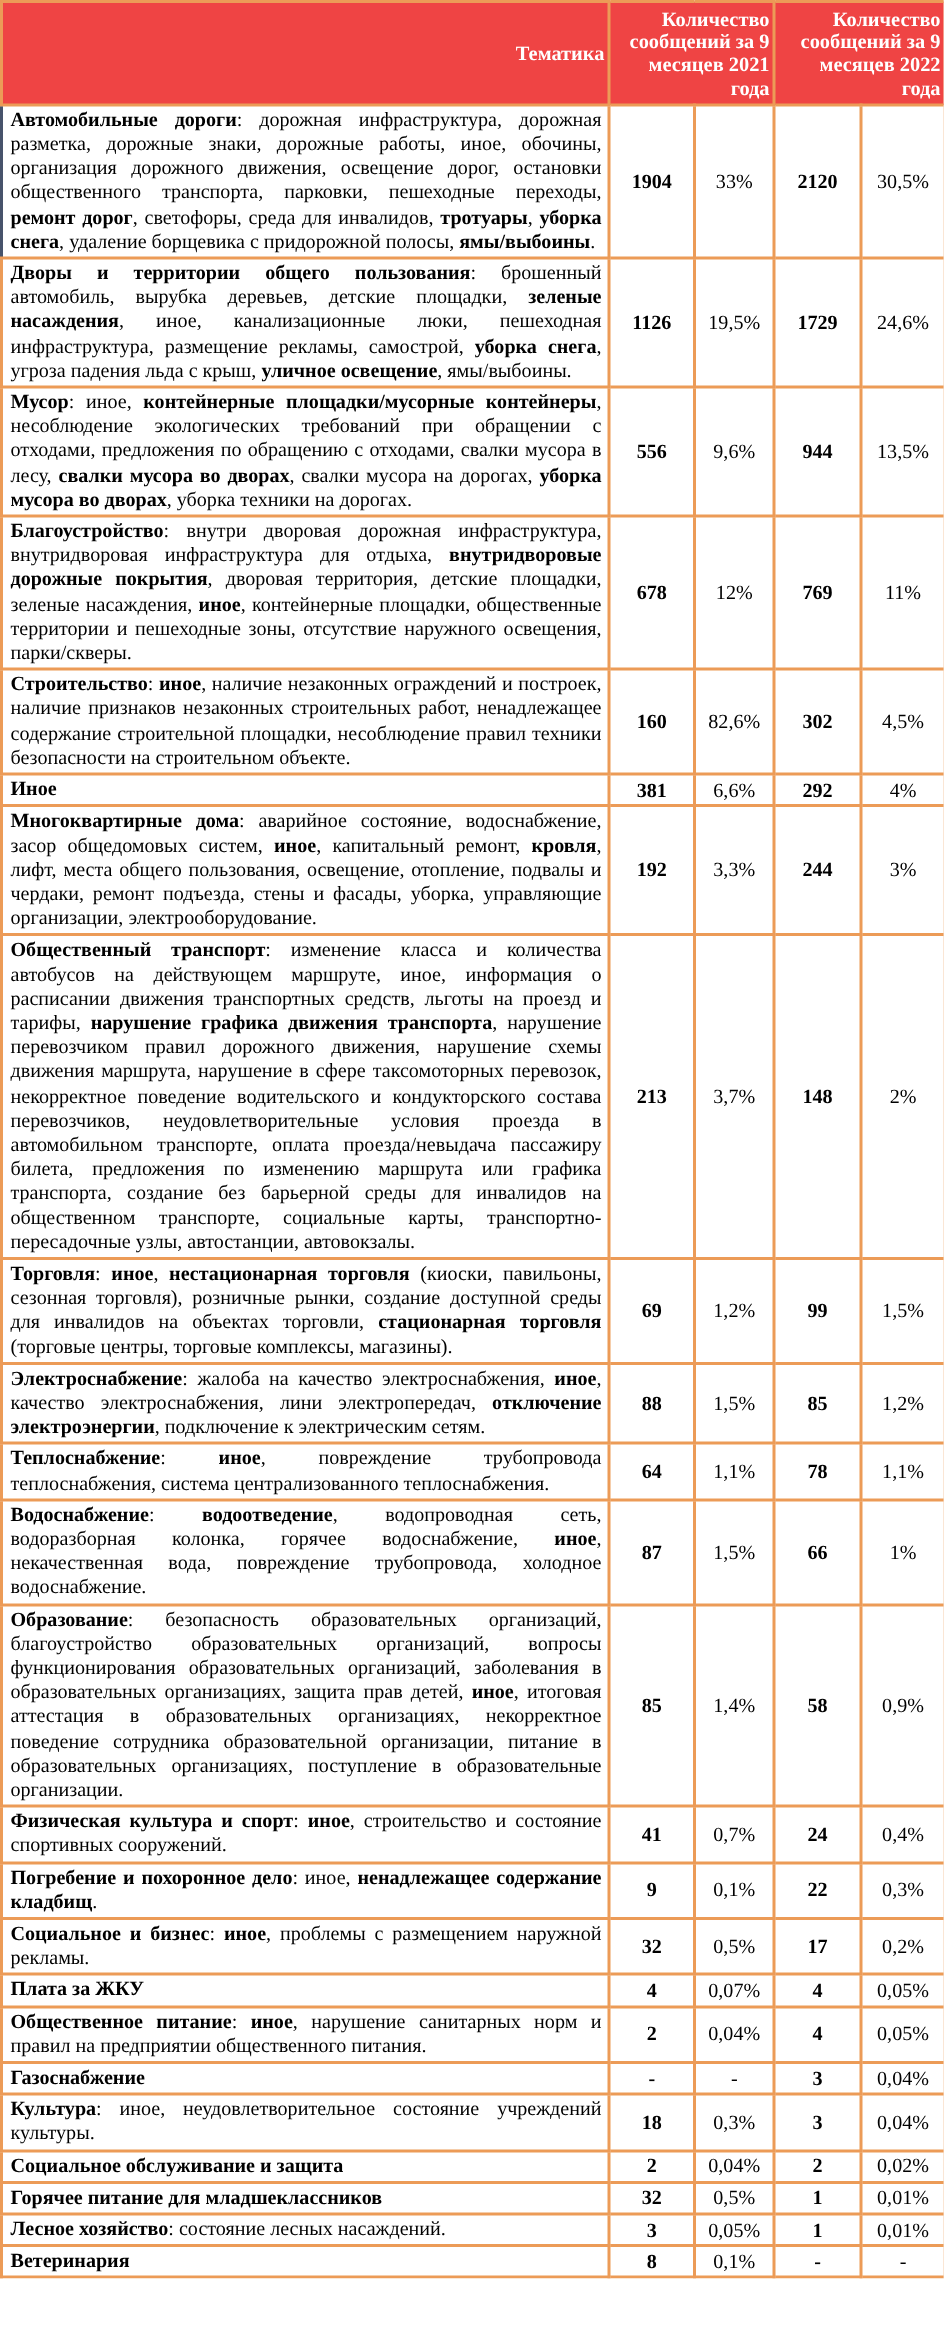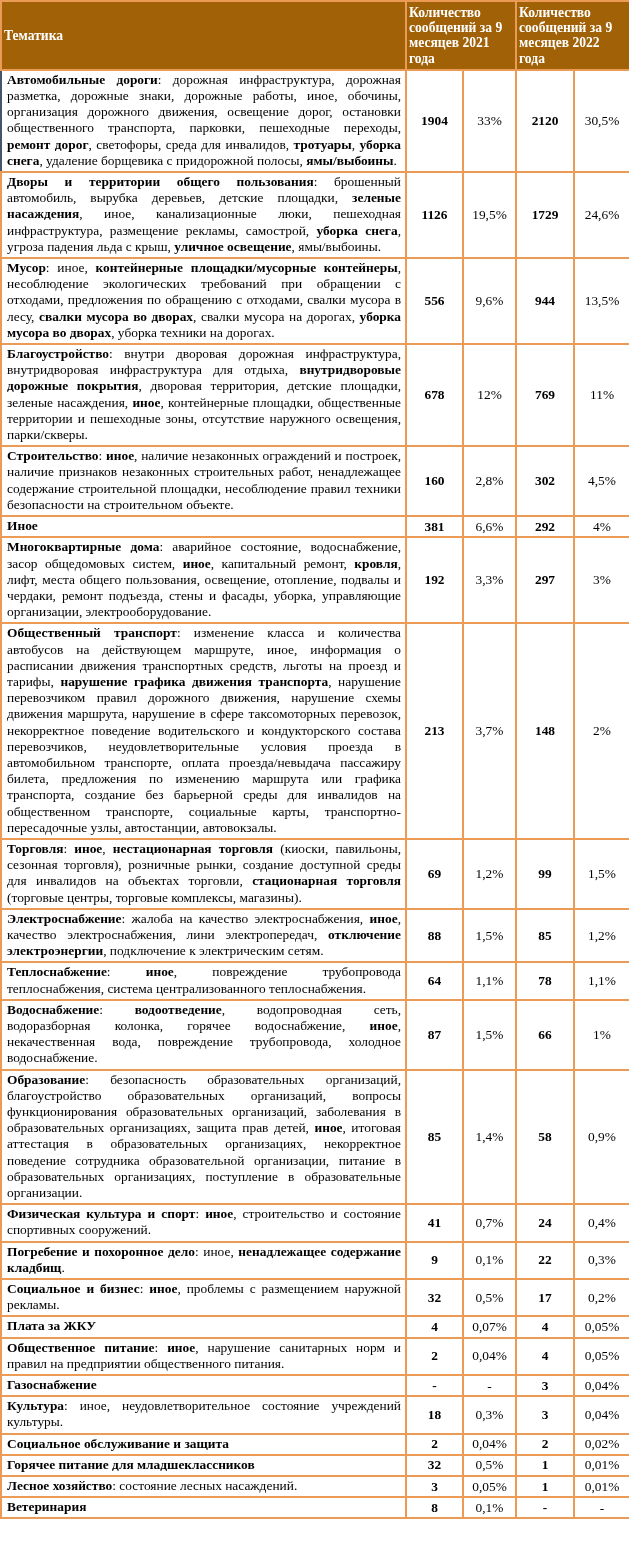--- a/index.html
+++ b/index.html
@@ -15,26 +15,26 @@
   table.topics {
     width: 629px;
     border-collapse: collapse;
     table-layout: fixed;
   }
   table.topics td, table.topics th {
     border: 2px solid #EC9B57;
     vertical-align: middle;
   }
   thead th {
-    background: #a16207;
+    background: #ef4444;
     color: #ffffff;
     font-weight: bold;
     font-size: 13.6px;
     line-height: 15.2px;
-    text-align: left;
+    text-align: right;
     padding: 3px 2px;
     height: 54px;
     border-color: #F0914D #EC9B57;
   }
   td.theme {
     font-size: 13.4px;
     line-height: 16.2px;
     text-align: justify;
     padding: 1px 4px 2px 5px;
     margin-top: 36px;
@@ -93,36 +93,36 @@
       <tr>
         <td class="theme"><b>Благоустройство</b><span>: внутри дворовая дорожная инфраструктура, внутридворовая инфраструктура для отдыха, </span><b>внутридворовые дорожные покрытия</b><span>, дворовая территория, детские площадки, зеленые насаждения, </span><b>иное</b><span>, контейнерные площадки, общественные территории и пешеходные зоны, отсутствие наружного освещения, парки/скверы.</span></td>
         <td class="num count">678</td>
         <td class="num pct">12%</td>
         <td class="num count">769</td>
         <td class="num pct">11%</td>
       </tr>
       <tr>
         <td class="theme"><b>Строительство</b><span>: </span><b>иное</b><span>, наличие незаконных ограждений и построек, наличие признаков незаконных строительных работ, ненадлежащее содержание строительной площадки, несоблюдение правил техники безопасности на строительном объекте.</span></td>
         <td class="num count">160</td>
-        <td class="num pct">2,8%</td>
+        <td class="num pct">82,6%</td>
         <td class="num count">302</td>
         <td class="num pct">4,5%</td>
       </tr>
       <tr>
         <td class="theme"><b>Иное</b></td>
         <td class="num count">381</td>
         <td class="num pct">6,6%</td>
         <td class="num count">292</td>
         <td class="num pct">4%</td>
       </tr>
       <tr>
         <td class="theme"><b>Многоквартирные дома</b><span>: аварийное состояние, водоснабжение, засор общедомовых систем, </span><b>иное</b><span>, капитальный ремонт, </span><b>кровля</b><span>, лифт, места общего пользования, освещение, отопление, подвалы и чердаки, ремонт подъезда, стены и фасады, уборка, управляющие организации, электрооборудование.</span></td>
         <td class="num count">192</td>
         <td class="num pct">3,3%</td>
-        <td class="num count">297</td>
+        <td class="num count">244</td>
         <td class="num pct">3%</td>
       </tr>
       <tr>
         <td class="theme"><b>Общественный транспорт</b><span>: изменение класса и количества автобусов на действующем маршруте, иное, информация о расписании движения транспортных средств, льготы на проезд и тарифы, </span><b>нарушение графика движения транспорта</b><span>, нарушение перевозчиком правил дорожного движения, нарушение схемы движения маршрута, нарушение в сфере таксомоторных перевозок, некорректное поведение водительского и кондукторского состава перевозчиков, неудовлетворительные условия проезда в автомобильном транспорте, оплата проезда/невыдача пассажиру билета, предложения по изменению маршрута или графика транспорта, создание без барьерной среды для инвалидов на общественном транспорте, социальные карты, транспортно-пересадочные узлы, автостанции, автовокзалы.</span></td>
         <td class="num count">213</td>
         <td class="num pct">3,7%</td>
         <td class="num count">148</td>
         <td class="num pct">2%</td>
       </tr>
       <tr>

